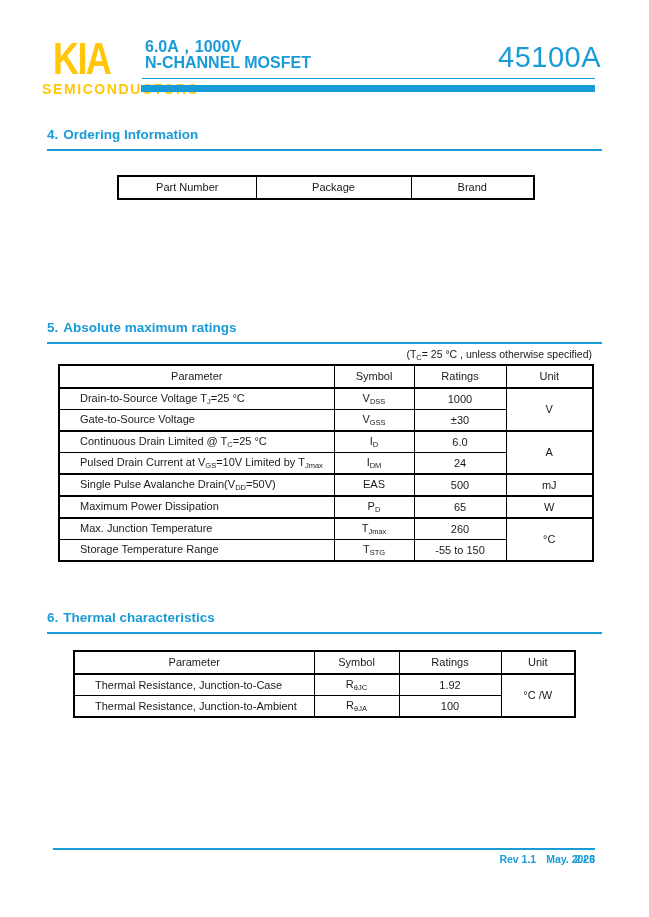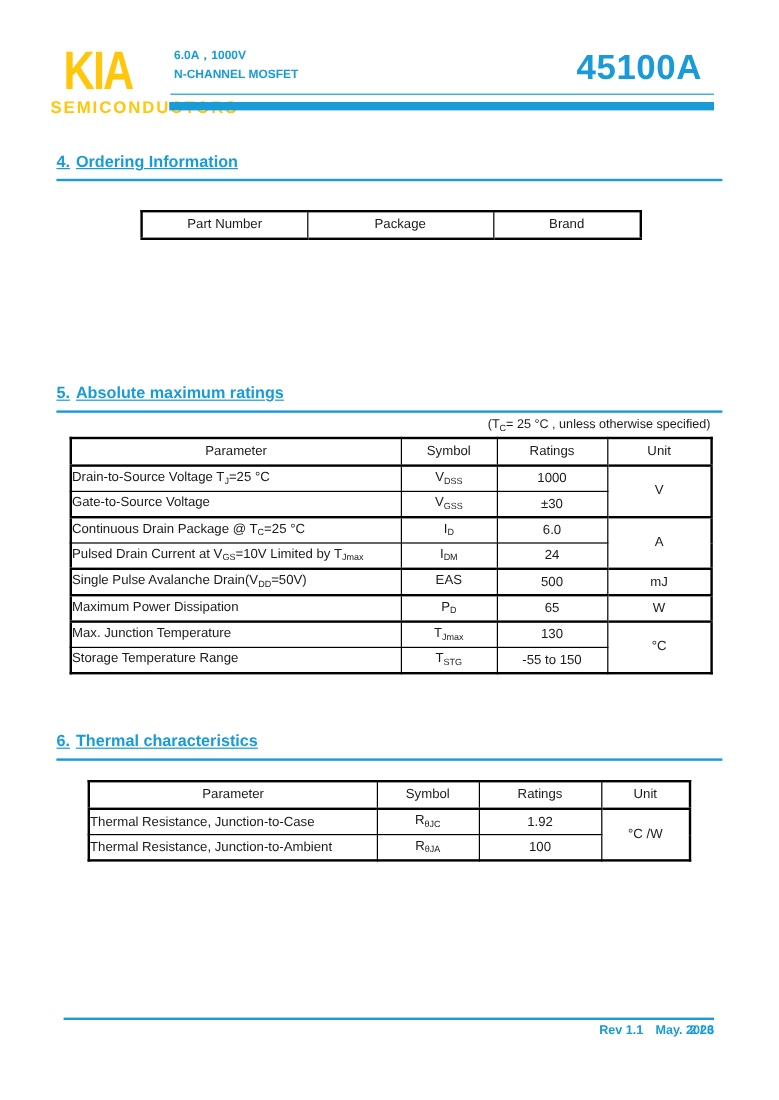--- a/index.html
+++ b/index.html
@@ -13,40 +13,40 @@
 
   
   .logo{
     left:53px;top:36px;font-size:45px;font-weight:700;color:var(--logo_yellow);
     letter-spacing:-2px;transform:scaleX(0.8);transform-origin:left top;line-height:1;
   }
   .logo-sub{
     left:42px;top:81px;font-size:14px;font-weight:700;color:var(--logo_yellow);
     letter-spacing:1.6px;
   }
-  .spec{left:145px;top:39px;color:var(--accent);font-size:10px;font-weight:700;line-height:16px;}
+  .spec{left:145px;top:39px;color:var(--accent);font-size:16px;font-weight:700;line-height:16px;}
   .partnum{
-    right:64px;top:41px;font-size:29px;color:var(--accent);font-weight:700;letter-spacing:0.5px;margin-left:11px;
+    right:48px;top:41px;font-size:29px;color:var(--accent);font-weight:400;letter-spacing:0.5px;margin-left:11px;
   }
   .rule-thin{left:142px;top:78px;width:453px;height:1px;background:var(--accent);}
   .rule-thick{left:141px;top:85px;width:454px;height:7px;background:var(--accent);}
 
   
-  .sec-head{color:var(--accent);font-size:13.5px;font-weight:700;text-decoration:underline;}
+  .sec-head{color:var(--accent);font-size:13.5px;font-weight:700;}
   .sec-head .num{margin-right:5px;}
   .sec-rule{height:2px;background:var(--accent);}
 
   
   table{border-collapse:collapse;table-layout:fixed;font-size:11px;color:var(--ink);}
   table{border:2px solid var(--border);}
   th,td{border:1px solid var(--border);text-align:center;padding:0;line-height:1.1;
         overflow:hidden;white-space:nowrap;}
   th{font-weight:400;height:21px;border-bottom:2px solid var(--border);}
   td{height:20px;}
-  td.param{text-align:left;padding-left:0;margin-left:48px;}
+  td.param{text-align:left;padding-left:20px;margin-left:48px;}
   tr.g td{border-top:2px solid var(--border);}
   sub{font-size:7.5px;vertical-align:-2px;letter-spacing:0;}
 
   .ordering-table{left:117px;top:175px;width:416px;}
   .absmax-table{left:58px;top:364px;width:534px;}
   .thermal-table{left:73px;top:650px;width:501px;}
 
   .note{right:57px;top:348px;font-size:10.5px;color:var(--ink);}
 
   
@@ -117,21 +117,21 @@
     <td><span>V</span><sub>DSS</sub></td>
     <td>1000</td>
     <td rowspan="2">V</td>
   </tr>
   <tr>
     <td class="param"><span>Gate-to-Source Voltage</span><sub></sub><span></span><sub></sub><span></span></td>
     <td><span>V</span><sub>GSS</sub></td>
     <td>±30</td>
   </tr>
   <tr class="g">
-    <td class="param"><span>Continuous Drain Package @ T</span><sub>C</sub><span>=25 °C</span><sub></sub><span></span></td>
+    <td class="param"><span>Continuous Drain Limited @ T</span><sub>C</sub><span>=25 °C</span><sub></sub><span></span></td>
     <td><span>I</span><sub>D</sub></td>
     <td>6.0</td>
     <td rowspan="2">A</td>
   </tr>
   <tr>
     <td class="param"><span>Pulsed Drain Current at V</span><sub>GS</sub><span>=10V Limited by T</span><sub>Jmax</sub><span></span></td>
     <td><span>I</span><sub>DM</sub></td>
     <td>24</td>
   </tr>
   <tr class="g">
@@ -142,21 +142,21 @@
   </tr>
   <tr class="g">
     <td class="param"><span>Maximum Power Dissipation</span><sub></sub><span></span><sub></sub><span></span></td>
     <td><span>P</span><sub>D</sub></td>
     <td>65</td>
     <td>W</td>
   </tr>
   <tr class="g">
     <td class="param"><span>Max. Junction Temperature</span><sub></sub><span></span><sub></sub><span></span></td>
     <td><span>T</span><sub>Jmax</sub></td>
-    <td>130</td>
+    <td>260</td>
     <td rowspan="2">°C</td>
   </tr>
   <tr>
     <td class="param"><span>Storage Temperature Range</span><sub></sub><span></span><sub></sub><span></span></td>
     <td><span>T</span><sub>STG</sub></td>
     <td>-55 to 150</td>
   </tr>
 </tbody>
   </table>
 

